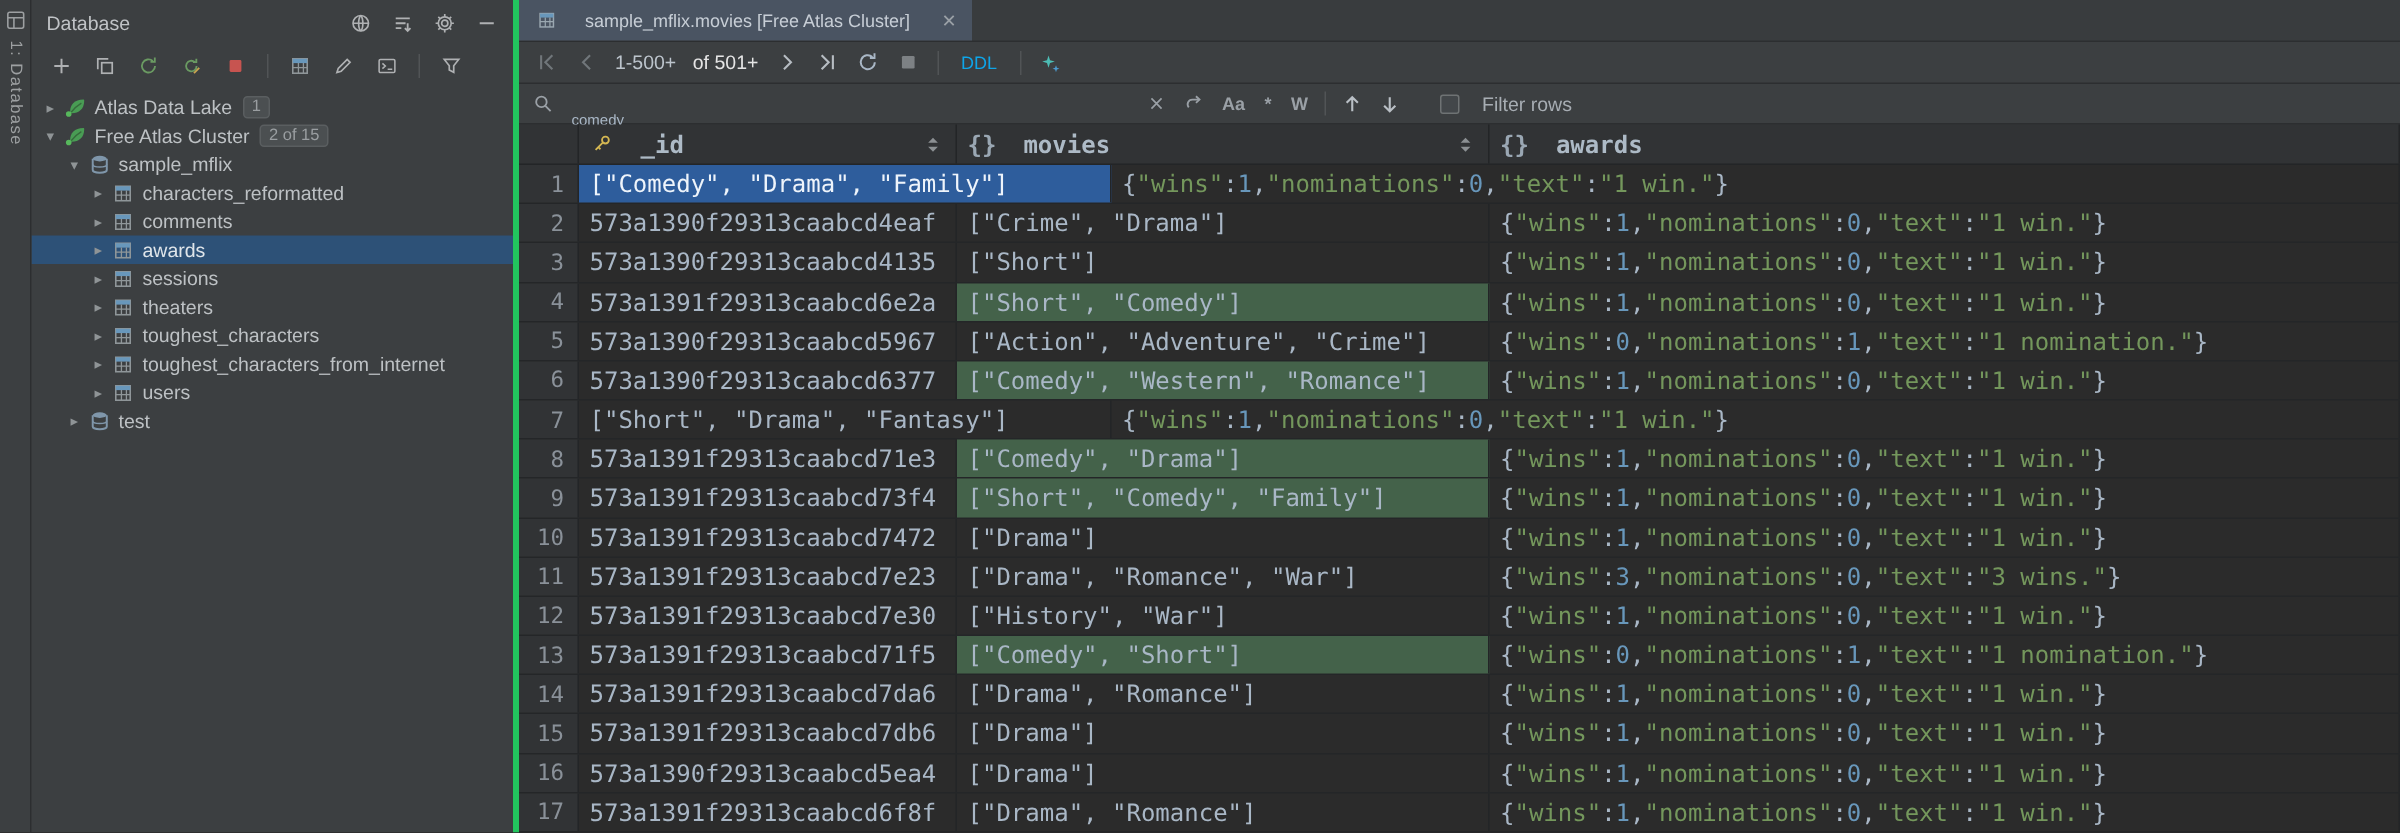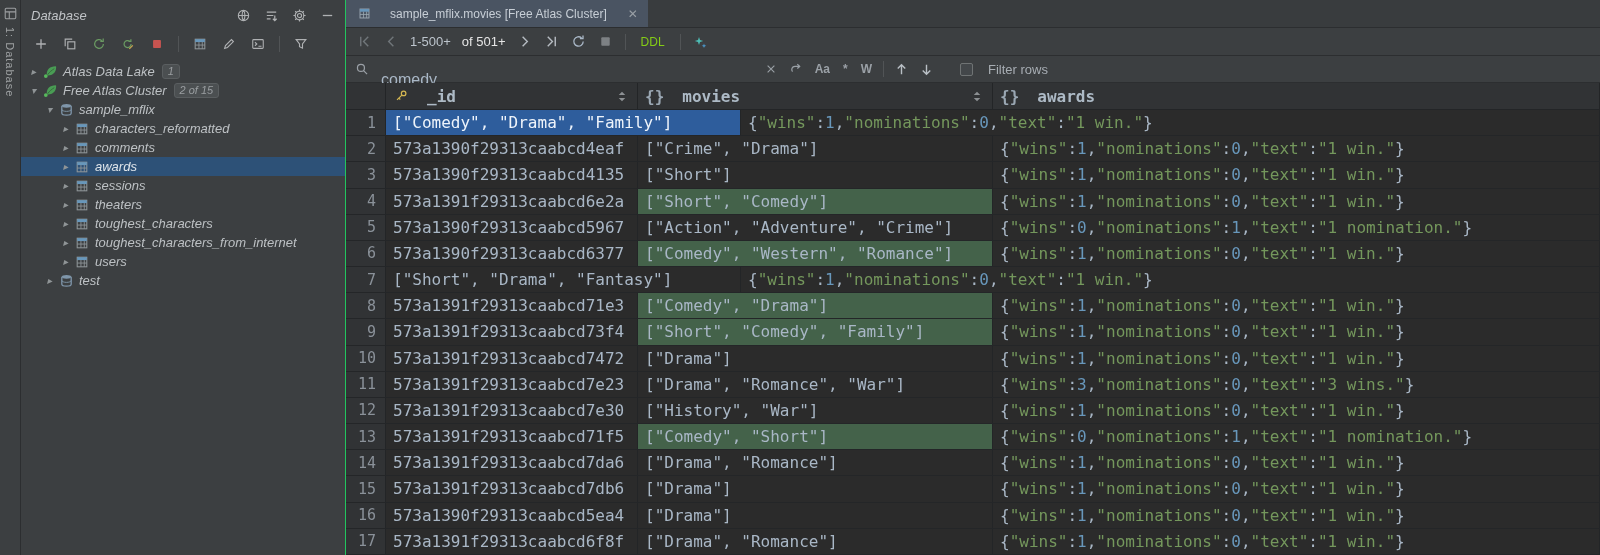--- a/index.html
+++ b/index.html
@@ -7,21 +7,21 @@
               font-family:"Liberation Sans", sans-serif; font-size:13px; color:#bbbbbb; }
   .app { display:flex; width:1600px; height:555px; }
 
   
   .stripe { width:21px; background:#3c3f41; border-right:1px solid #2c2e30;
             display:flex; flex-direction:column; align-items:center; padding-top:5px; gap:6px; flex:0 0 21px;}
   .stripe-label { writing-mode:vertical-rl; font-size:11px; color:#9da0a2; letter-spacing:1px; }
 
   
   .left-panel { width:325px; flex:0 0 325px; background:#3c3f41; display:flex; flex-direction:column;
-                border-right:1px solid #22c55e;font-style:italic; }
+                border-right:4px solid #22c55e; }
   .panel-header { height:30px; display:flex; align-items:center; padding:0 10px 0 10px; gap:12px; }
   .panel-header .title { color:#c0c3c6; }
   .spacer { flex:1; }
   .panel-toolbar { height:27px; display:flex; align-items:center; gap:13px; padding:0 12px; }
   .vsep { width:1px; height:16px; background:#515456; }
   .icon16 { width:16px; height:16px; display:inline-flex; align-items:center; justify-content:center; flex:0 0 auto; }
   .tree { flex:1; padding-top:5px; overflow:hidden; }
   .tree-item { height:19px; display:flex; align-items:center; color:#bdc1c4; white-space:nowrap; cursor:default; }
   .tree-item.selected { background:#2d5177; color:#dfe5ea; }
   .arrow { width:13px; text-align:center; color:#8f9496; font-size:10px; flex:0 0 13px; }
@@ -33,25 +33,25 @@
   .right-panel { flex:1; display:flex; flex-direction:column; background:#2b2b2b; min-width:0; }
 
   .tab-bar { height:28px; background:#393c3e; border-bottom:1px solid #2c2e30; display:flex; align-items:stretch; }
   .tab { display:flex; align-items:center; gap:18px; padding:0 10px; background:#4a5462; color:#c7ced6; font-size:12px; }
   .tab-close { color:#9aa0a6; font-size:12px; margin-left:3px; cursor:pointer; }
 
   .grid-toolbar { height:28px; background:#3c3f41; border-bottom:1px solid #2c2e30;
                   display:flex; align-items:center; gap:11px; padding:0 10px; color:#a9b7c6; }
   .pagetext { color:#bcc4cc; }
   .pagetotal { color:#e5e5e5; }
-  .ddl { color:#84cc16; font-size:12px; padding:1px 4px; }
+  .ddl { color:#0ea5e9; font-size:12px; padding:1px 4px; }
 
   .search-bar { height:27px; background:#3c3f41; border-bottom:1px solid #2c2e30;
                 display:flex; align-items:center; padding:0 8px; gap:9px; }
-  .query { color:#a9b7c6; font-size:16px; margin-left:2px;margin-top:22px; }
+  .query { color:#a9b7c6; font-size:10px; margin-left:2px;margin-top:22px; }
   .search-left { display:flex; align-items:center; gap:9px; width:520px; }
   .sflex { flex:1; }
   .toggle { color:#9aa0a6; font-size:12px; font-weight:bold; padding:0 2px; }
   .checkbox { width:13px; height:13px; border:1px solid #6f7374; background:#43474a; border-radius:2px; }
   .cblabel { color:#a7adb3; margin-left:6px; }
 
   
   .tablewrap { flex:1; display:flex; flex-direction:column; min-height:0;
                font-family:"DejaVu Sans Mono", monospace; font-size:16px; }
   .thead { height:27px; flex:0 0 27px; display:flex; background:#313335; border-bottom:1px solid #232527;

